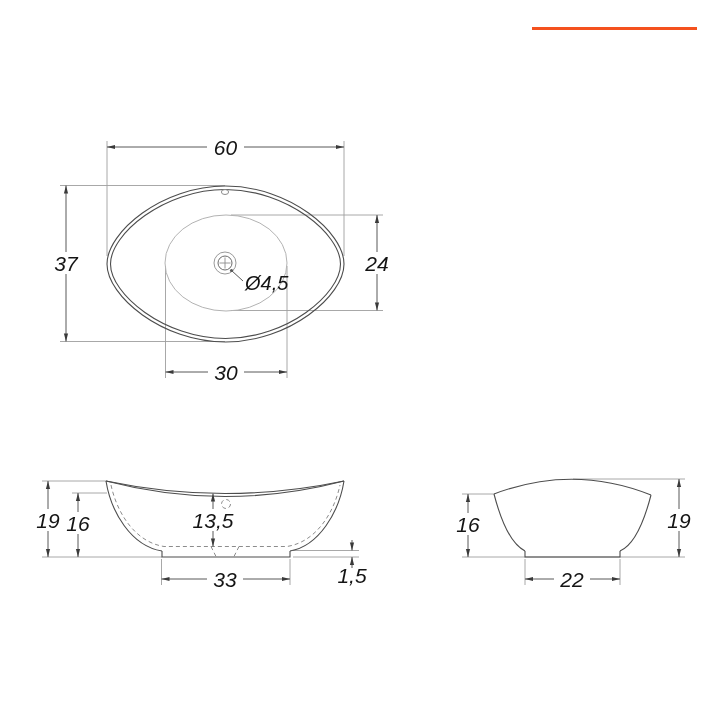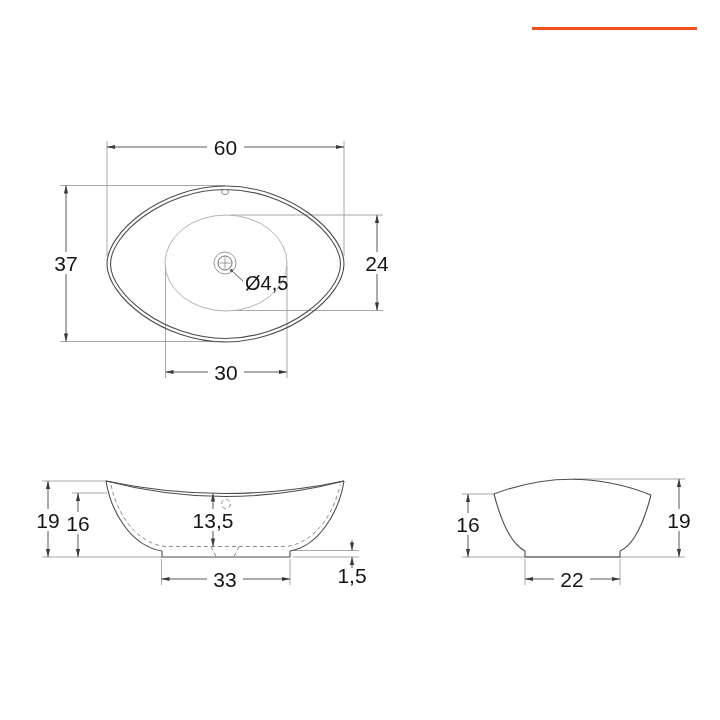--- a/index.html
+++ b/index.html
@@ -2,20 +2,21 @@
 <html><head>
 <meta charset="utf-8">
 <style>
   html,body{margin:0;padding:0;background:#ffffff;}
   .sheet{
     position:relative;
     width:720px;height:720px;
     background:#ffffff;
     font-family:"Liberation Sans","DejaVu Sans",sans-serif;
     overflow:hidden;
+    font-style:italic;
   }
   svg{position:absolute;inset:0;display:block;}
   text{
     font-family:"Liberation Sans","DejaVu Sans",sans-serif;
     fill:#141414;
   }
   .dim-text{font-size:21px;}
   .leader-text{font-size:20px;}
   .shape{stroke:#4d4d4d;stroke-width:1.1;fill:none;}
   .shape-thin{stroke:#b3b3b3;stroke-width:1;fill:none;}

